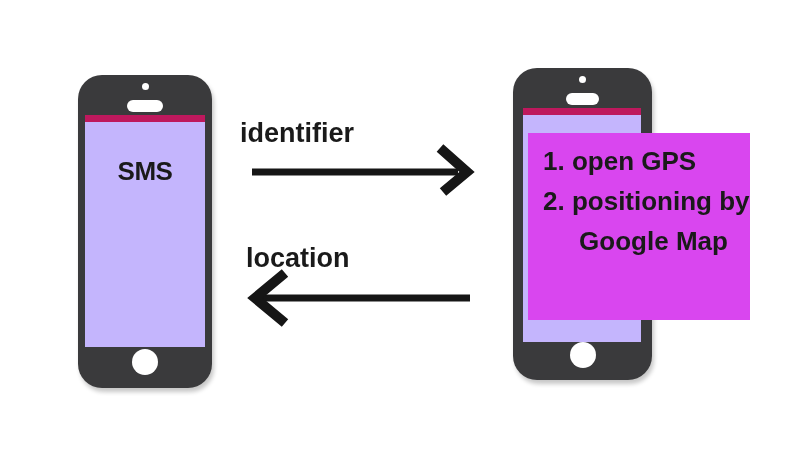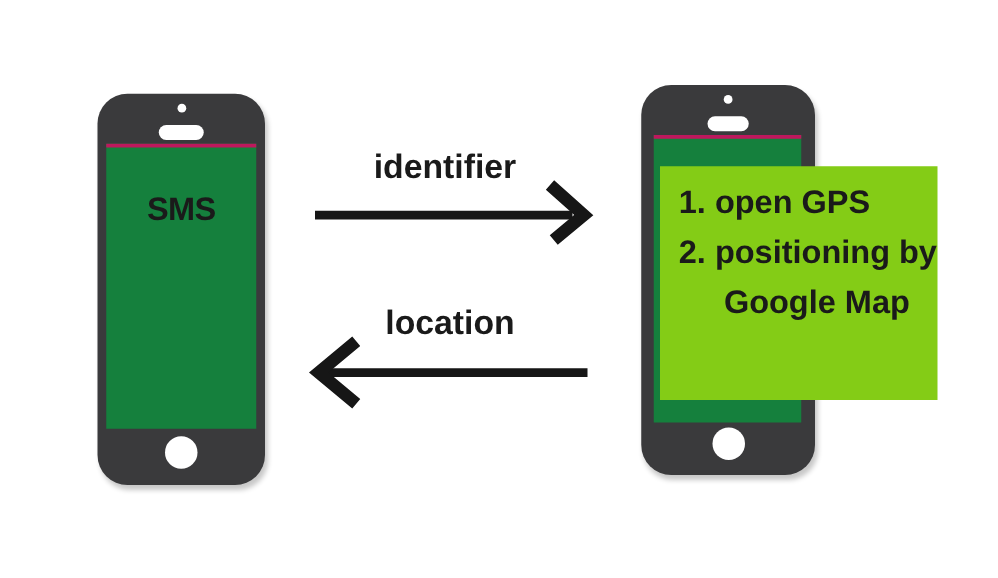--- a/index.html
+++ b/index.html
@@ -39,22 +39,22 @@
     top: 25px;
     left: 50%;
     margin-left: -18px;
     width: 36px; height: 12px;
     border-radius: 7px;
     background: #ffffff;
   }
   .phone-right .speaker { margin-left: -16.5px; width: 33px; }
   .screen {
     position: absolute;
-    background: #15803d;
-    border-top: 3px solid #be185d;
+    background: #c4b5fd;
+    border-top: 7px solid #be185d;
   }
   .phone-left  .screen { left: 7px;  top: 40px; width: 120px; height: 225px; }
   .phone-right .screen { left: 10px; top: 40px; width: 118px; height: 227px; }
   .screen-label {
     position: absolute;
     top: 34px;
     left: 0;
     width: 100%;
     text-align: center;
     font-size: 26px;
@@ -71,41 +71,41 @@
   }
   .phone-left  .home-button { left: 54px; }
   .phone-right .home-button { left: 57px; }
   
   .steps-panel {
     position: absolute;
     left: 528px;
     top: 133px;
     width: 222px;
     height: 187px;
-    background: #84cc16;
+    background: #d946ef;
     z-index: 2;
     padding: 8px 0 0 15px;
     box-sizing: border-box;
   }
   .step-line {
     font-size: 26px;
     line-height: 40px;
     font-weight: bold;
     color: #1a1a1a;
     white-space: nowrap;
   }
   .step-line.indent { padding-left: 14px; text-align: center; }
   
   .arrow-svg { position: absolute; z-index: 2; }
   .arrow-identifier { left: 246px; top: 136px; }
   .arrow-location   { left: 247px; top: 263px; }
   .arrow-label {
     position: absolute;
     z-index: 2;
-    text-align: center;
+    text-align: left;
     font-size: 27px;
     font-weight: bold;
     color: #1a1a1a;
   }
   .label-identifier { left: 240px; top: 118px; width: 232px; }
   .label-location   { left: 246px; top: 243px; width: 228px; }
 </style>
 </head>
 <body>
 

